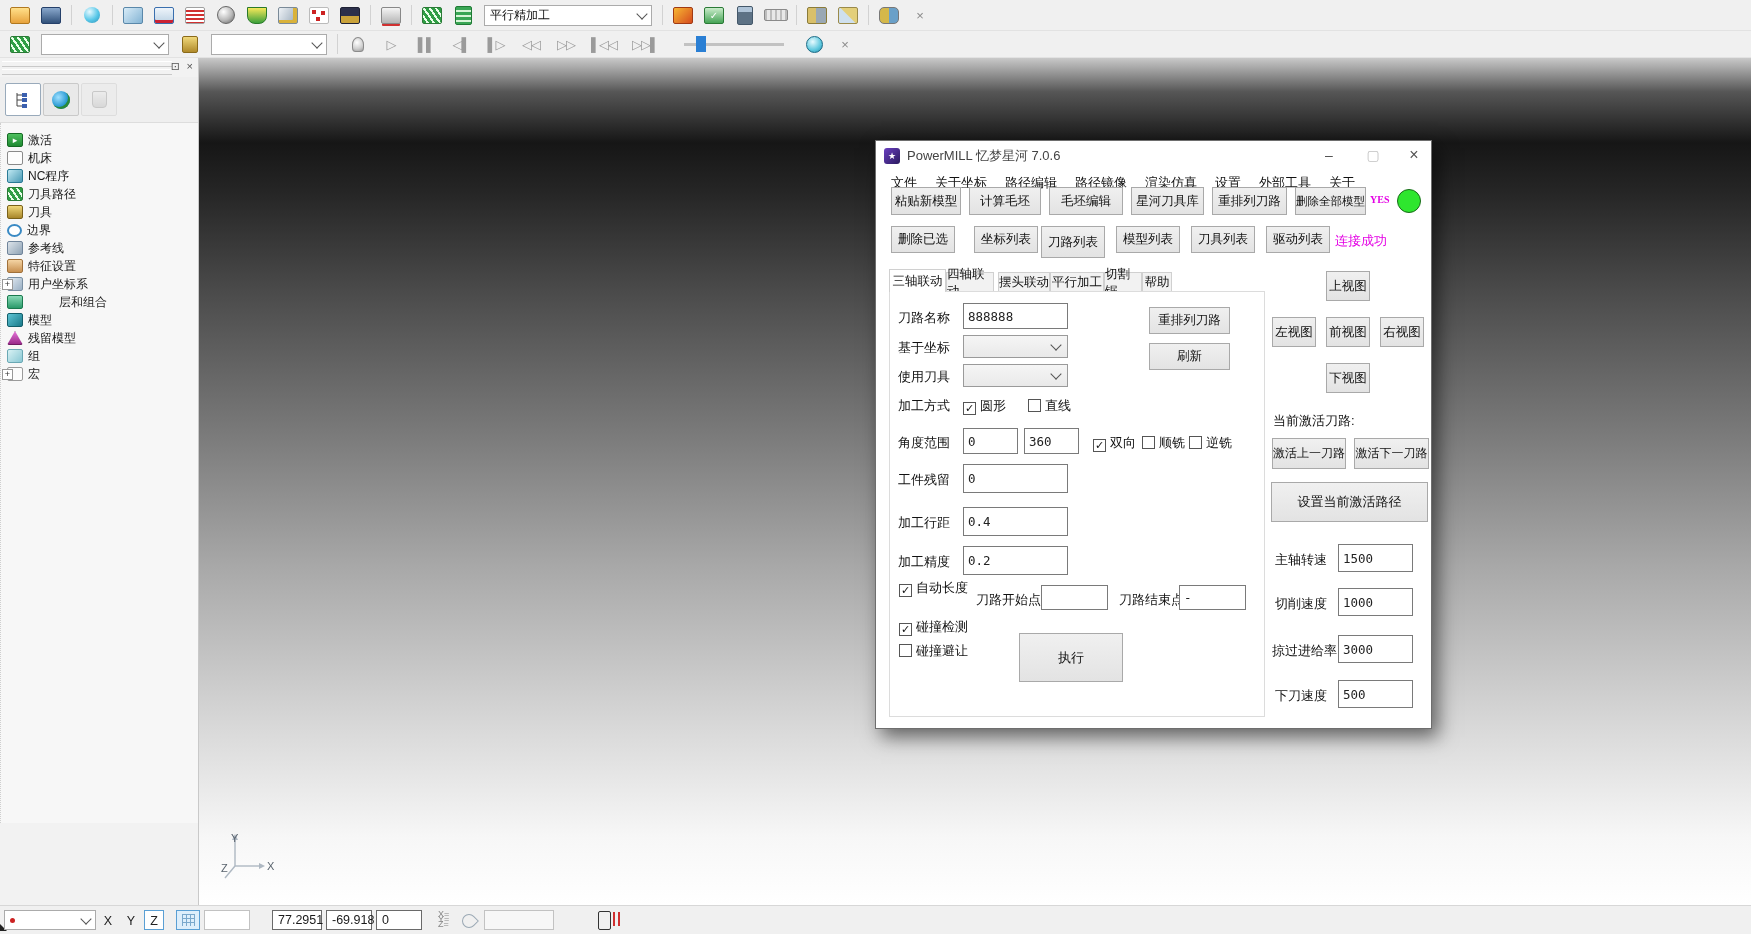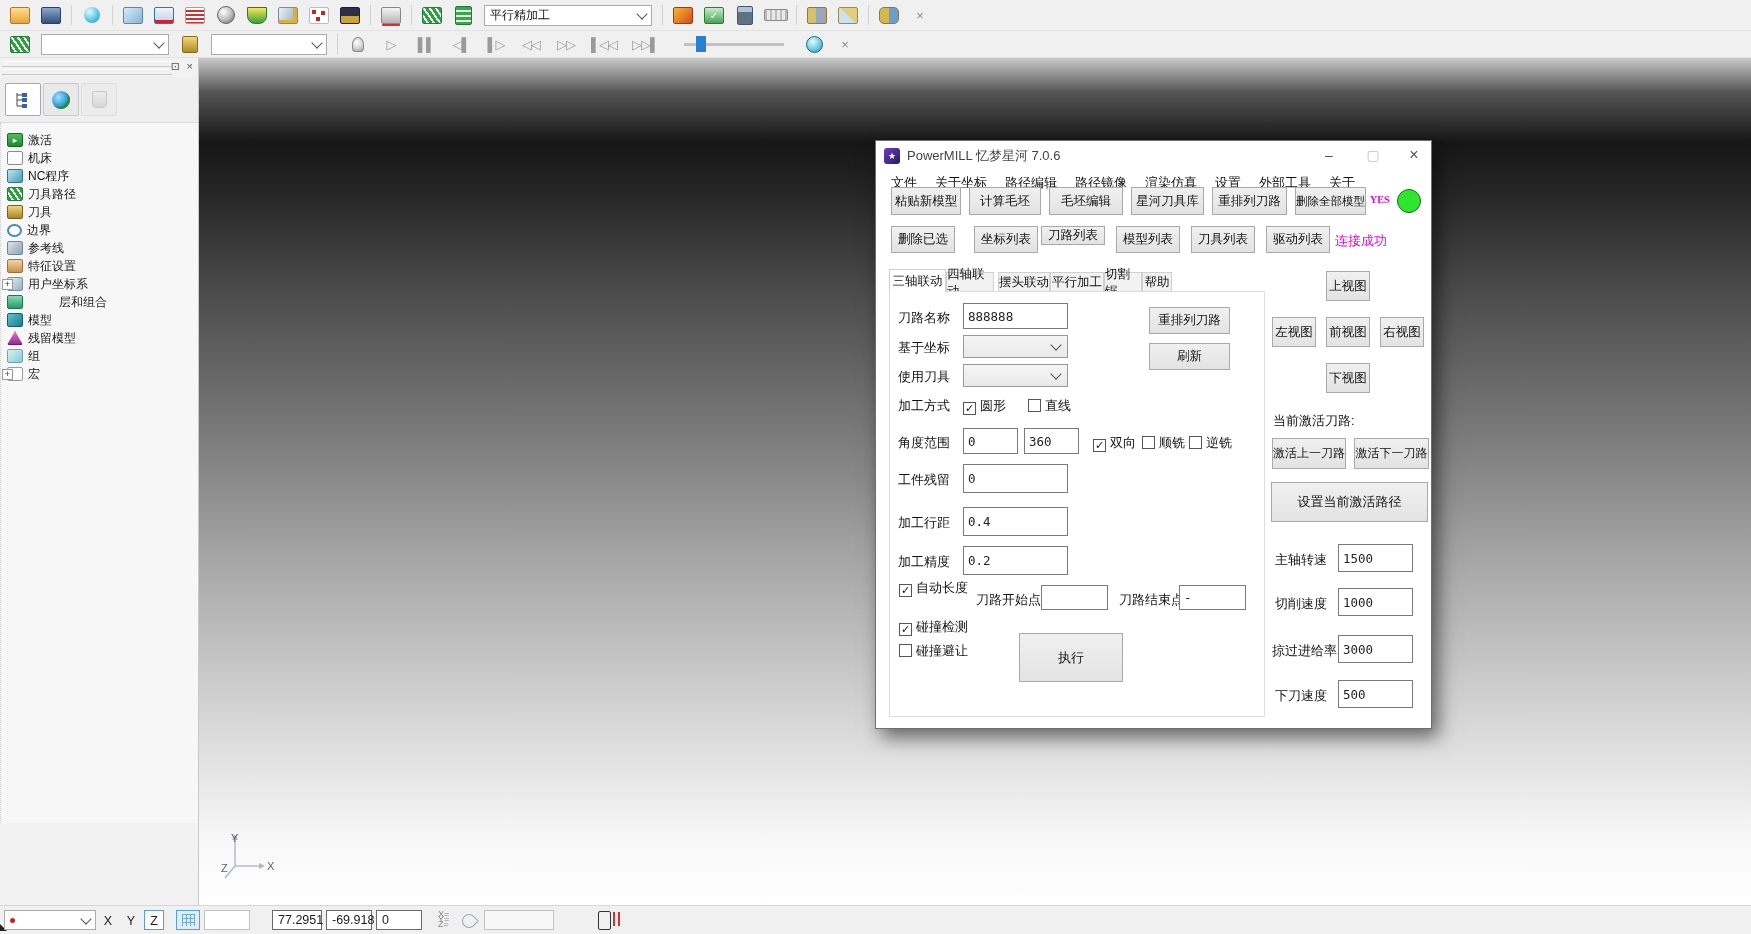--- a/index.html
+++ b/index.html
@@ -304,21 +304,21 @@
     <div class="dbtn" style="left:93px;top:46px;width:72px;height:28px;">计算毛坯</div>
     <div class="dbtn" style="left:173px;top:46px;width:74px;height:28px;">毛坯编辑</div>
     <div class="dbtn" style="left:255px;top:46px;width:73px;height:28px;">星河刀具库</div>
     <div class="dbtn" style="left:336px;top:46px;width:75px;height:28px;">重排列刀路</div>
     <div class="dbtn" style="left:419px;top:46px;width:71px;height:28px;font-size:11.5px;">删除全部模型</div>
     <span class="lbl magenta" style="left:494px;top:53px;font-weight:bold;font-size:10px;font-family:'Liberation Serif',serif;">YES</span>
     <span class="abs" style="left:521px;top:48px;width:22px;height:22px;border-radius:50%;background:#2ee62e;border:1px solid #1a6a1a;"></span>
 
     <div class="dbtn" style="left:15px;top:85px;width:64px;height:27px;">删除已选</div>
     <div class="dbtn" style="left:90px;top:85px;width:64px;height:27px;margin-left:8px;">坐标列表</div>
-    <div class="dbtn" style="left:165px;top:85px;width:64px;height:19px;">刀路列表</div>
+    <div class="dbtn" style="left:165px;top:85px;width:64px;height:32px;">刀路列表</div>
     <div class="dbtn" style="left:240px;top:85px;width:64px;height:27px;">模型列表</div>
     <div class="dbtn" style="left:315px;top:85px;width:64px;height:27px;">刀具列表</div>
     <div class="dbtn" style="left:390px;top:85px;width:64px;height:27px;">驱动列表</div>
     <span class="lbl magenta" style="left:459px;top:91px;font-size:13px;">连接成功</span>
 
     <div class="tab active" style="left:13px;width:57px;">三轴联动</div>
     <div class="tab" style="left:70px;width:48px;">四轴联动</div>
     <div class="tab" style="left:122px;width:52px;">摆头联动</div>
     <div class="tab" style="left:174px;width:54px;">平行加工</div>
     <div class="tab" style="left:228px;width:38px;">切割锯</div>

